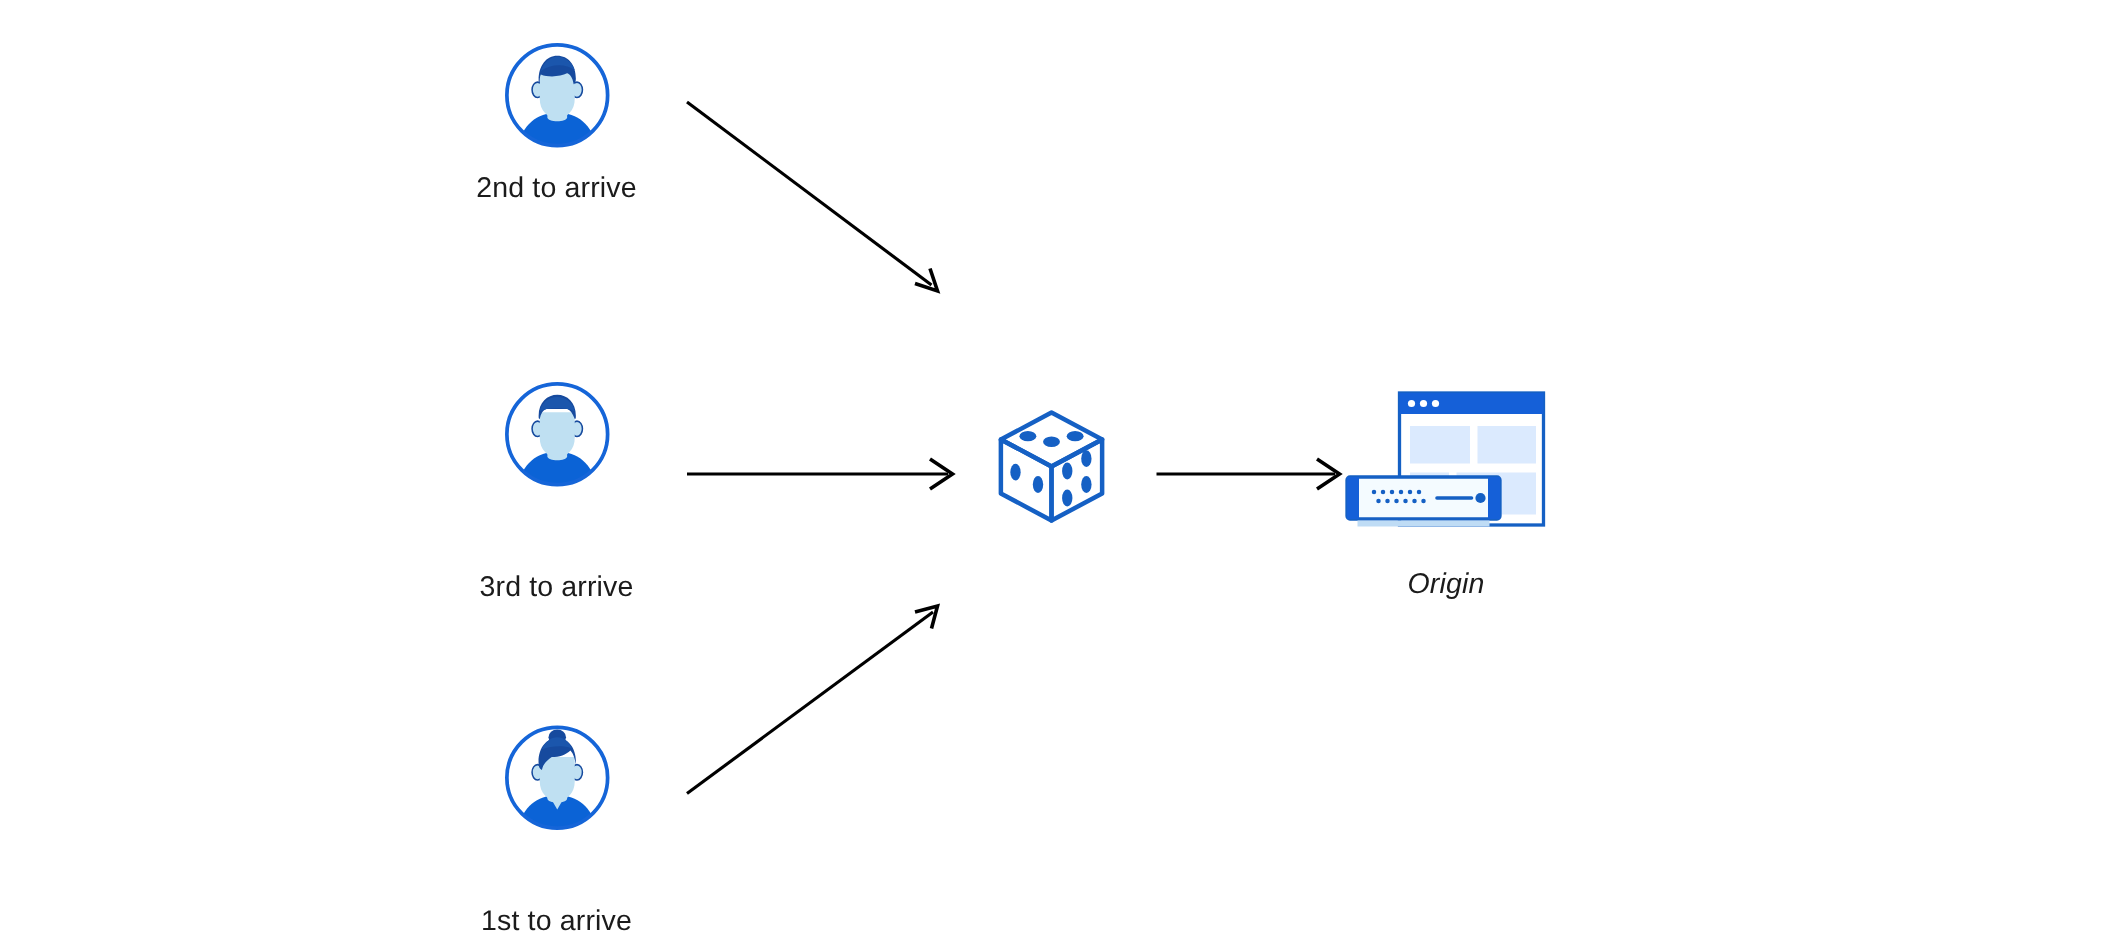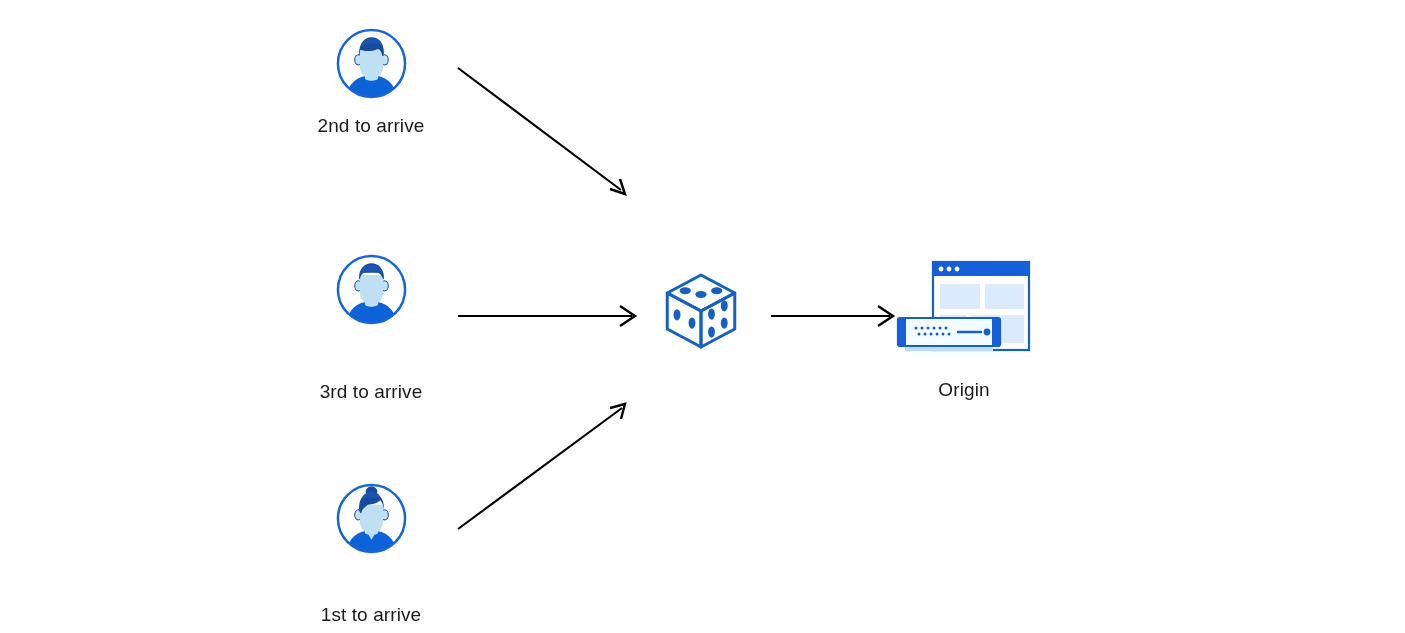--- a/index.html
+++ b/index.html
@@ -215,15 +215,15 @@
           <circle cx="41" cy="76" r="1.5"></circle>
             <circle cx="47" cy="76" r="1.5"></circle>
             <circle cx="53" cy="76" r="1.5"></circle>
         </g>
 
         <line x1="62" y1="74" x2="85" y2="74" stroke="#1560c4" stroke-width="2.4" stroke-linecap="round"></line>
         <circle cx="91" cy="74" r="3.4" fill="#1560c4"></circle>
       </g>
     </svg>
   </div>
-  <div class="node-label" style="left:864px; top:379px; width:200px;">Origin</div>
+  <div class="node-label" style="left:864px; top:379px; width:200px;font-style:italic;">Origin</div>
 
 </div>
 
 </body></html>

